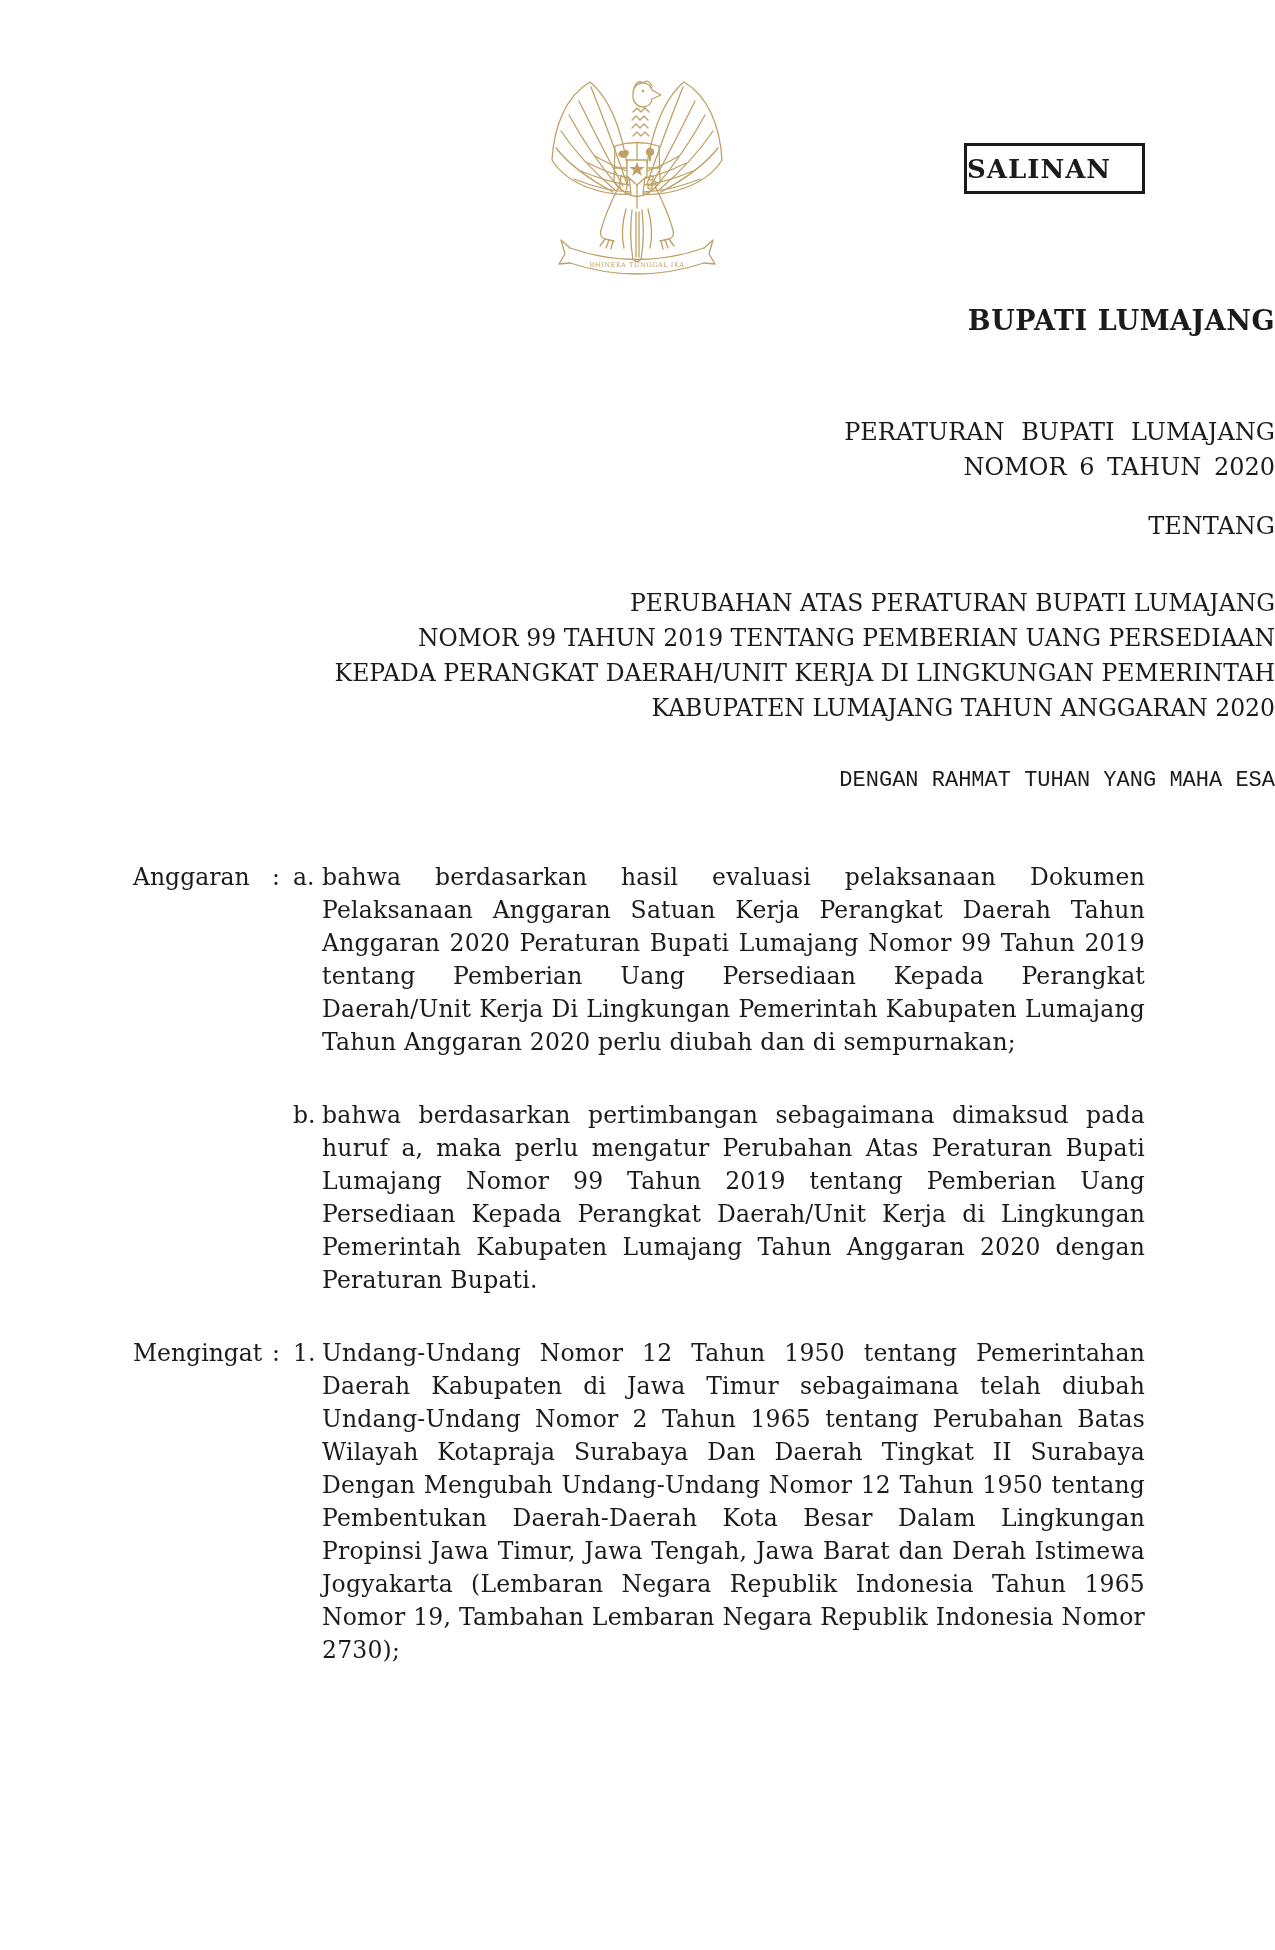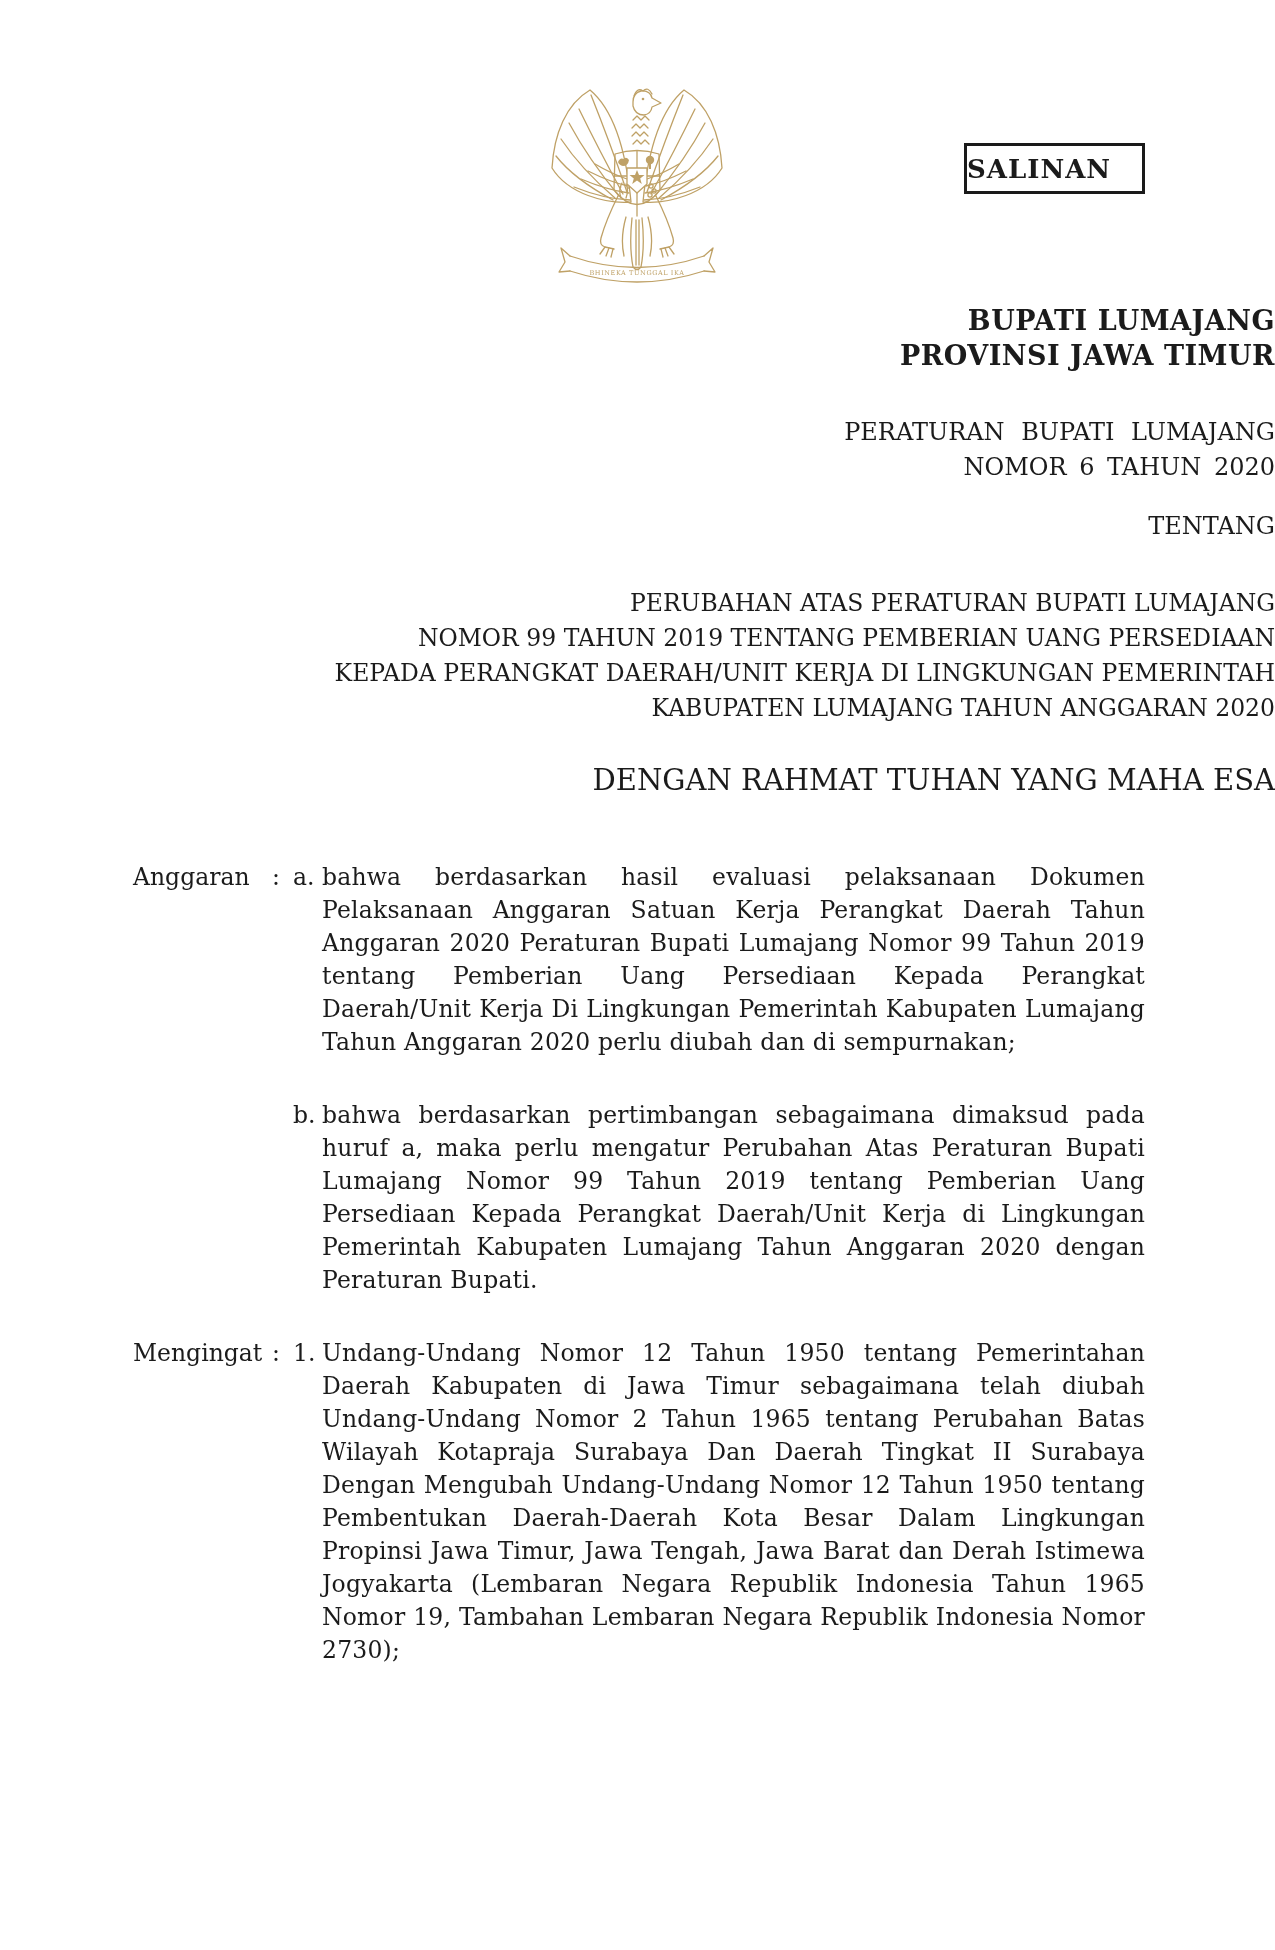--- a/index.html
+++ b/index.html
@@ -9,21 +9,21 @@
     width: 1275px;
     height: 1950px;
     margin: 0 auto;
     background: #ffffff;
     font-family: "DejaVu Serif", "Liberation Serif", serif;
     color: #1b1b1b;
   }
   .emblem {
     position: absolute;
     left: 548px;
-    top: 72px;
+    top: 64px;
     width: 178px;
     height: 216px;
   }
   .emblem svg { width: 100%; height: 100%; display: block; }
   .salinan-box {
     position: absolute;
     left: 964px;
     top: 143px;
     width: 181px;
     height: 51px;
@@ -35,21 +35,21 @@
     font-size: 26px;
     letter-spacing: 1px;
   }
   .centered { position: absolute; left: 0; width: 100%; text-align: right; }
   .doc-header { top: 303px; font-weight: bold; font-size: 27px; line-height: 35px; letter-spacing: 0.5px; }
   .reg-title { top: 407px; font-size: 24px; line-height: 35px; }
   .reg-title .l1 { word-spacing: 9px; margin-top: 8px; }
   .reg-title .l2 { word-spacing: 5px; }
   .tentang { top: 512px; font-size: 24px; padding-left: 19px; }
   .subject-title { top: 586px; font-size: 23.5px; line-height: 35px; }
-  .invocation { top: 763px; font-size: 29px; line-height: 35px; }
+  .invocation { top: 763px; font-size: 22px; line-height: 35px; font-family: Liberation Mono, monospace; }
   .invocation .l2 { word-spacing: 7px; }
   .preamble {
     position: absolute;
     left: 133px;
     top: 861px;
     width: 1012px;
     font-size: 23.5px;
     line-height: 33px;
   }
   .consider-row {
@@ -142,21 +142,20 @@
       <text x="89" y="203" text-anchor="middle" font-size="6.5" letter-spacing="0.6" fill="#bfa166" stroke="none">BHINEKA TUNGGAL IKA</text>
     </svg>
   </div>
 
   <div class="salinan-box">
     <span>SALINAN</span>
   </div>
 
   <div class="centered doc-header">
     <span class="block">BUPATI LUMAJANG</span>
-    <span class="block">PROVINSI JAWA TIMUR</span>
   </div>
 
   <div class="centered reg-title">
     <span class="block l1">PERATURAN BUPATI LUMAJANG</span>
     <span class="block l2">NOMOR 6 TAHUN 2020</span>
   </div>
 
   <div class="centered tentang">TENTANG</div>
 
   <div class="centered subject-title">

